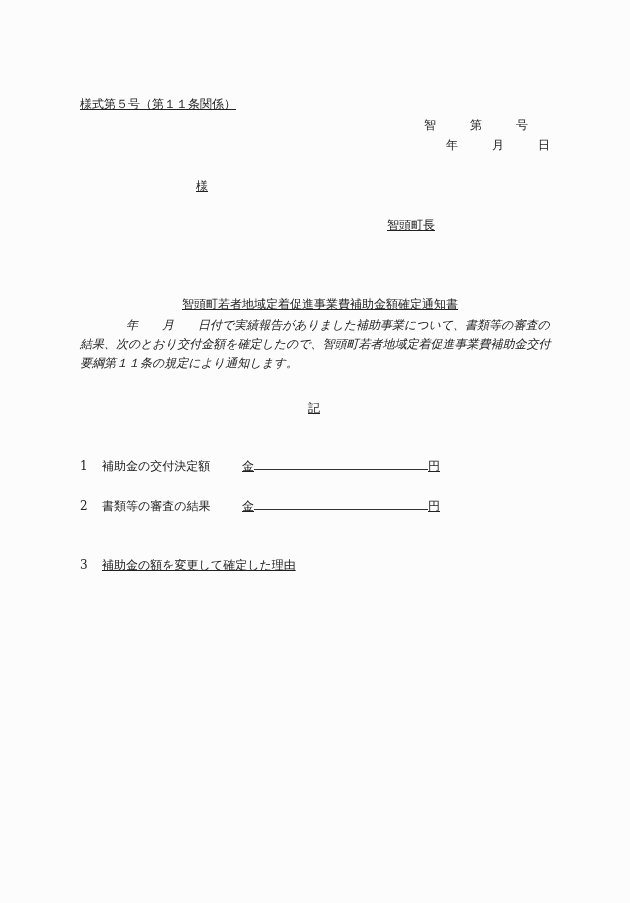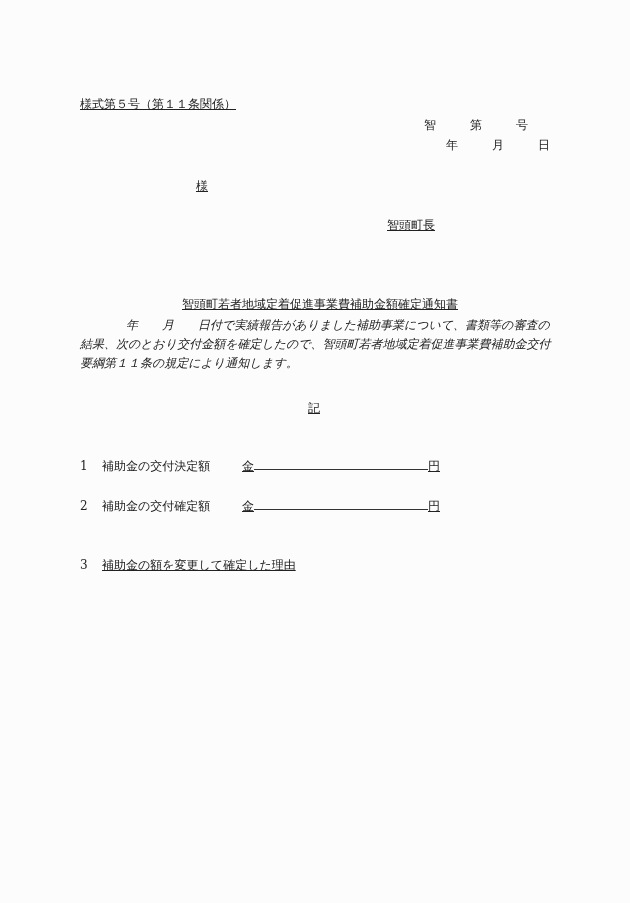--- a/index.html
+++ b/index.html
@@ -72,18 +72,18 @@
   <span style="display:inline-block;width:46px;"></span><span>年</span><span style="display:inline-block;width:24px;"></span><span>月</span><span style="display:inline-block;width:24px;"></span><span>日付で実績報告がありました補助事業について、書類等の審査の結果、次のとおり交付金額を確定したので、智頭町若者地域定着促進事業費補助金交付要綱第１１条の規定により通知します。</span>
 </div>
 
 <div class="abs ki">記</div>
 
 <div class="abs item item1">
   <span class="no">1</span><span class="label">補助金の交付決定額</span><span>金</span><span class="amount-line"></span><span>円</span>
 </div>
 
 <div class="abs item item2">
-  <span class="no">2</span><span class="label">補助金の交付確定額</span><span>金</span><span class="amount-line"></span><span>円</span>
+  <span class="no">2</span><span class="label">書類等の審査の結果</span><span>金</span><span class="amount-line"></span><span>円</span>
 </div>
 
 <div class="abs item item3">
   <span class="no">3</span><span>補助金の額を変更して確定した理由</span>
 </div>
 
 </body></html>

